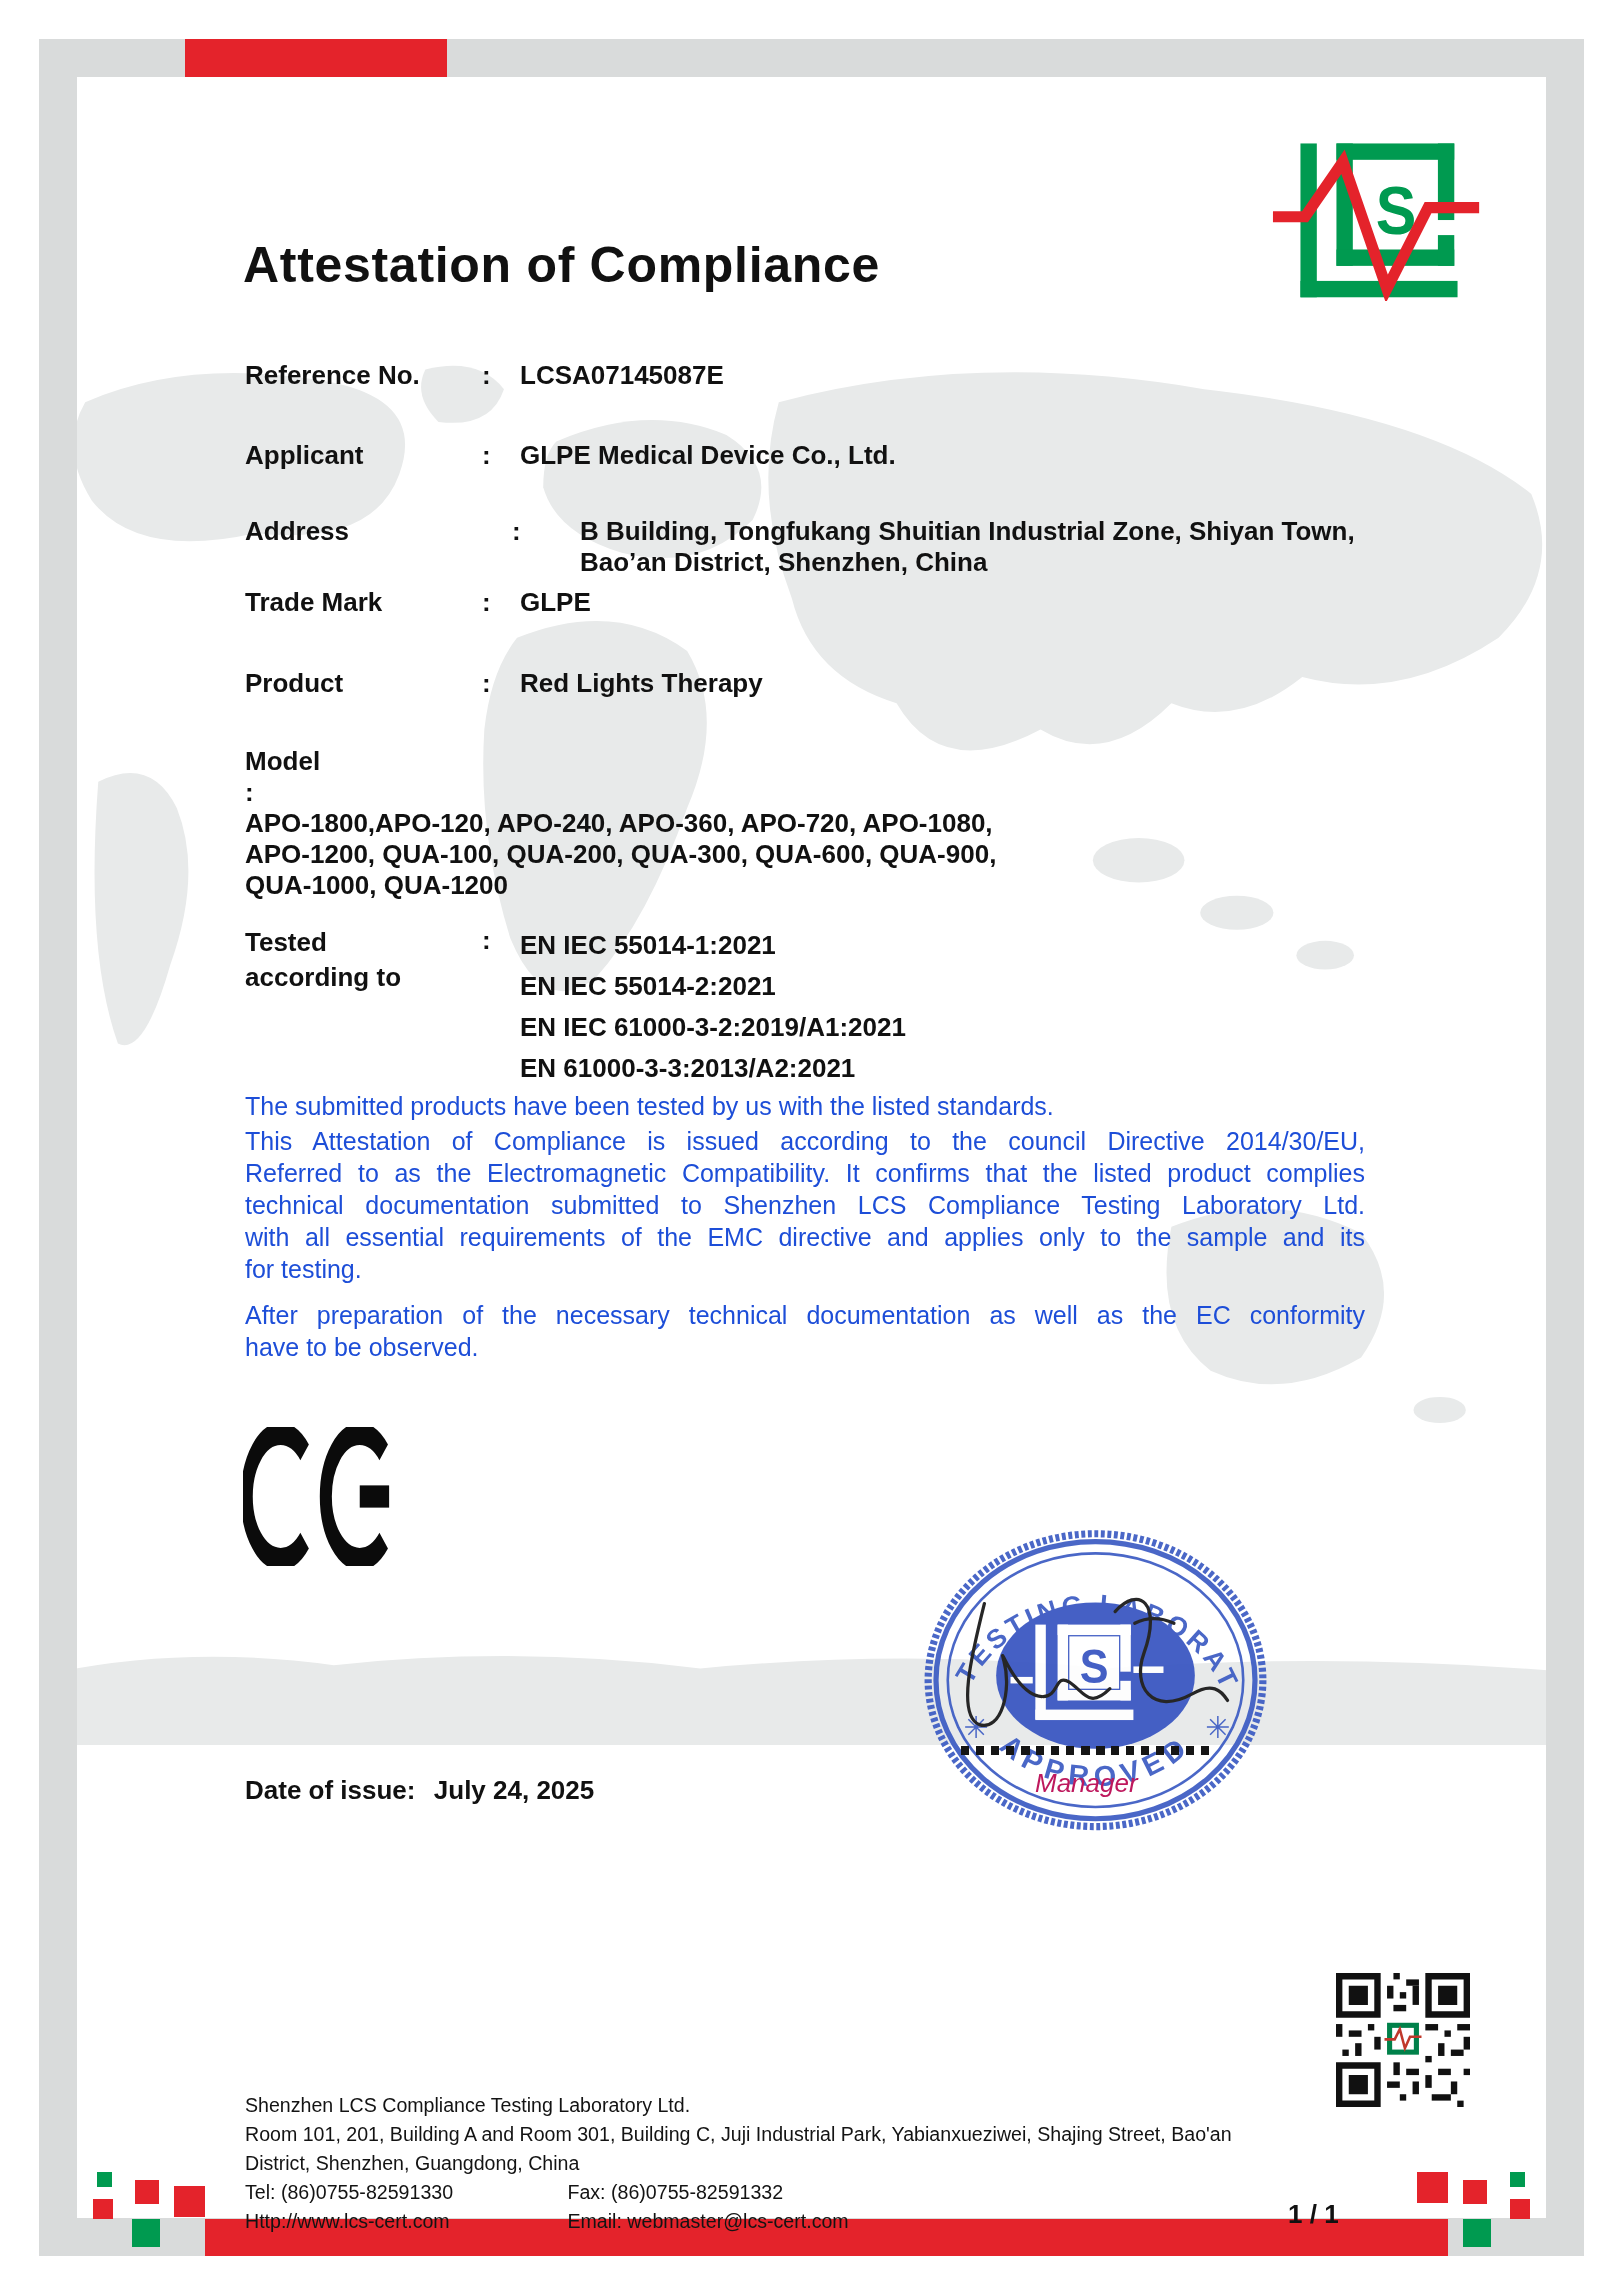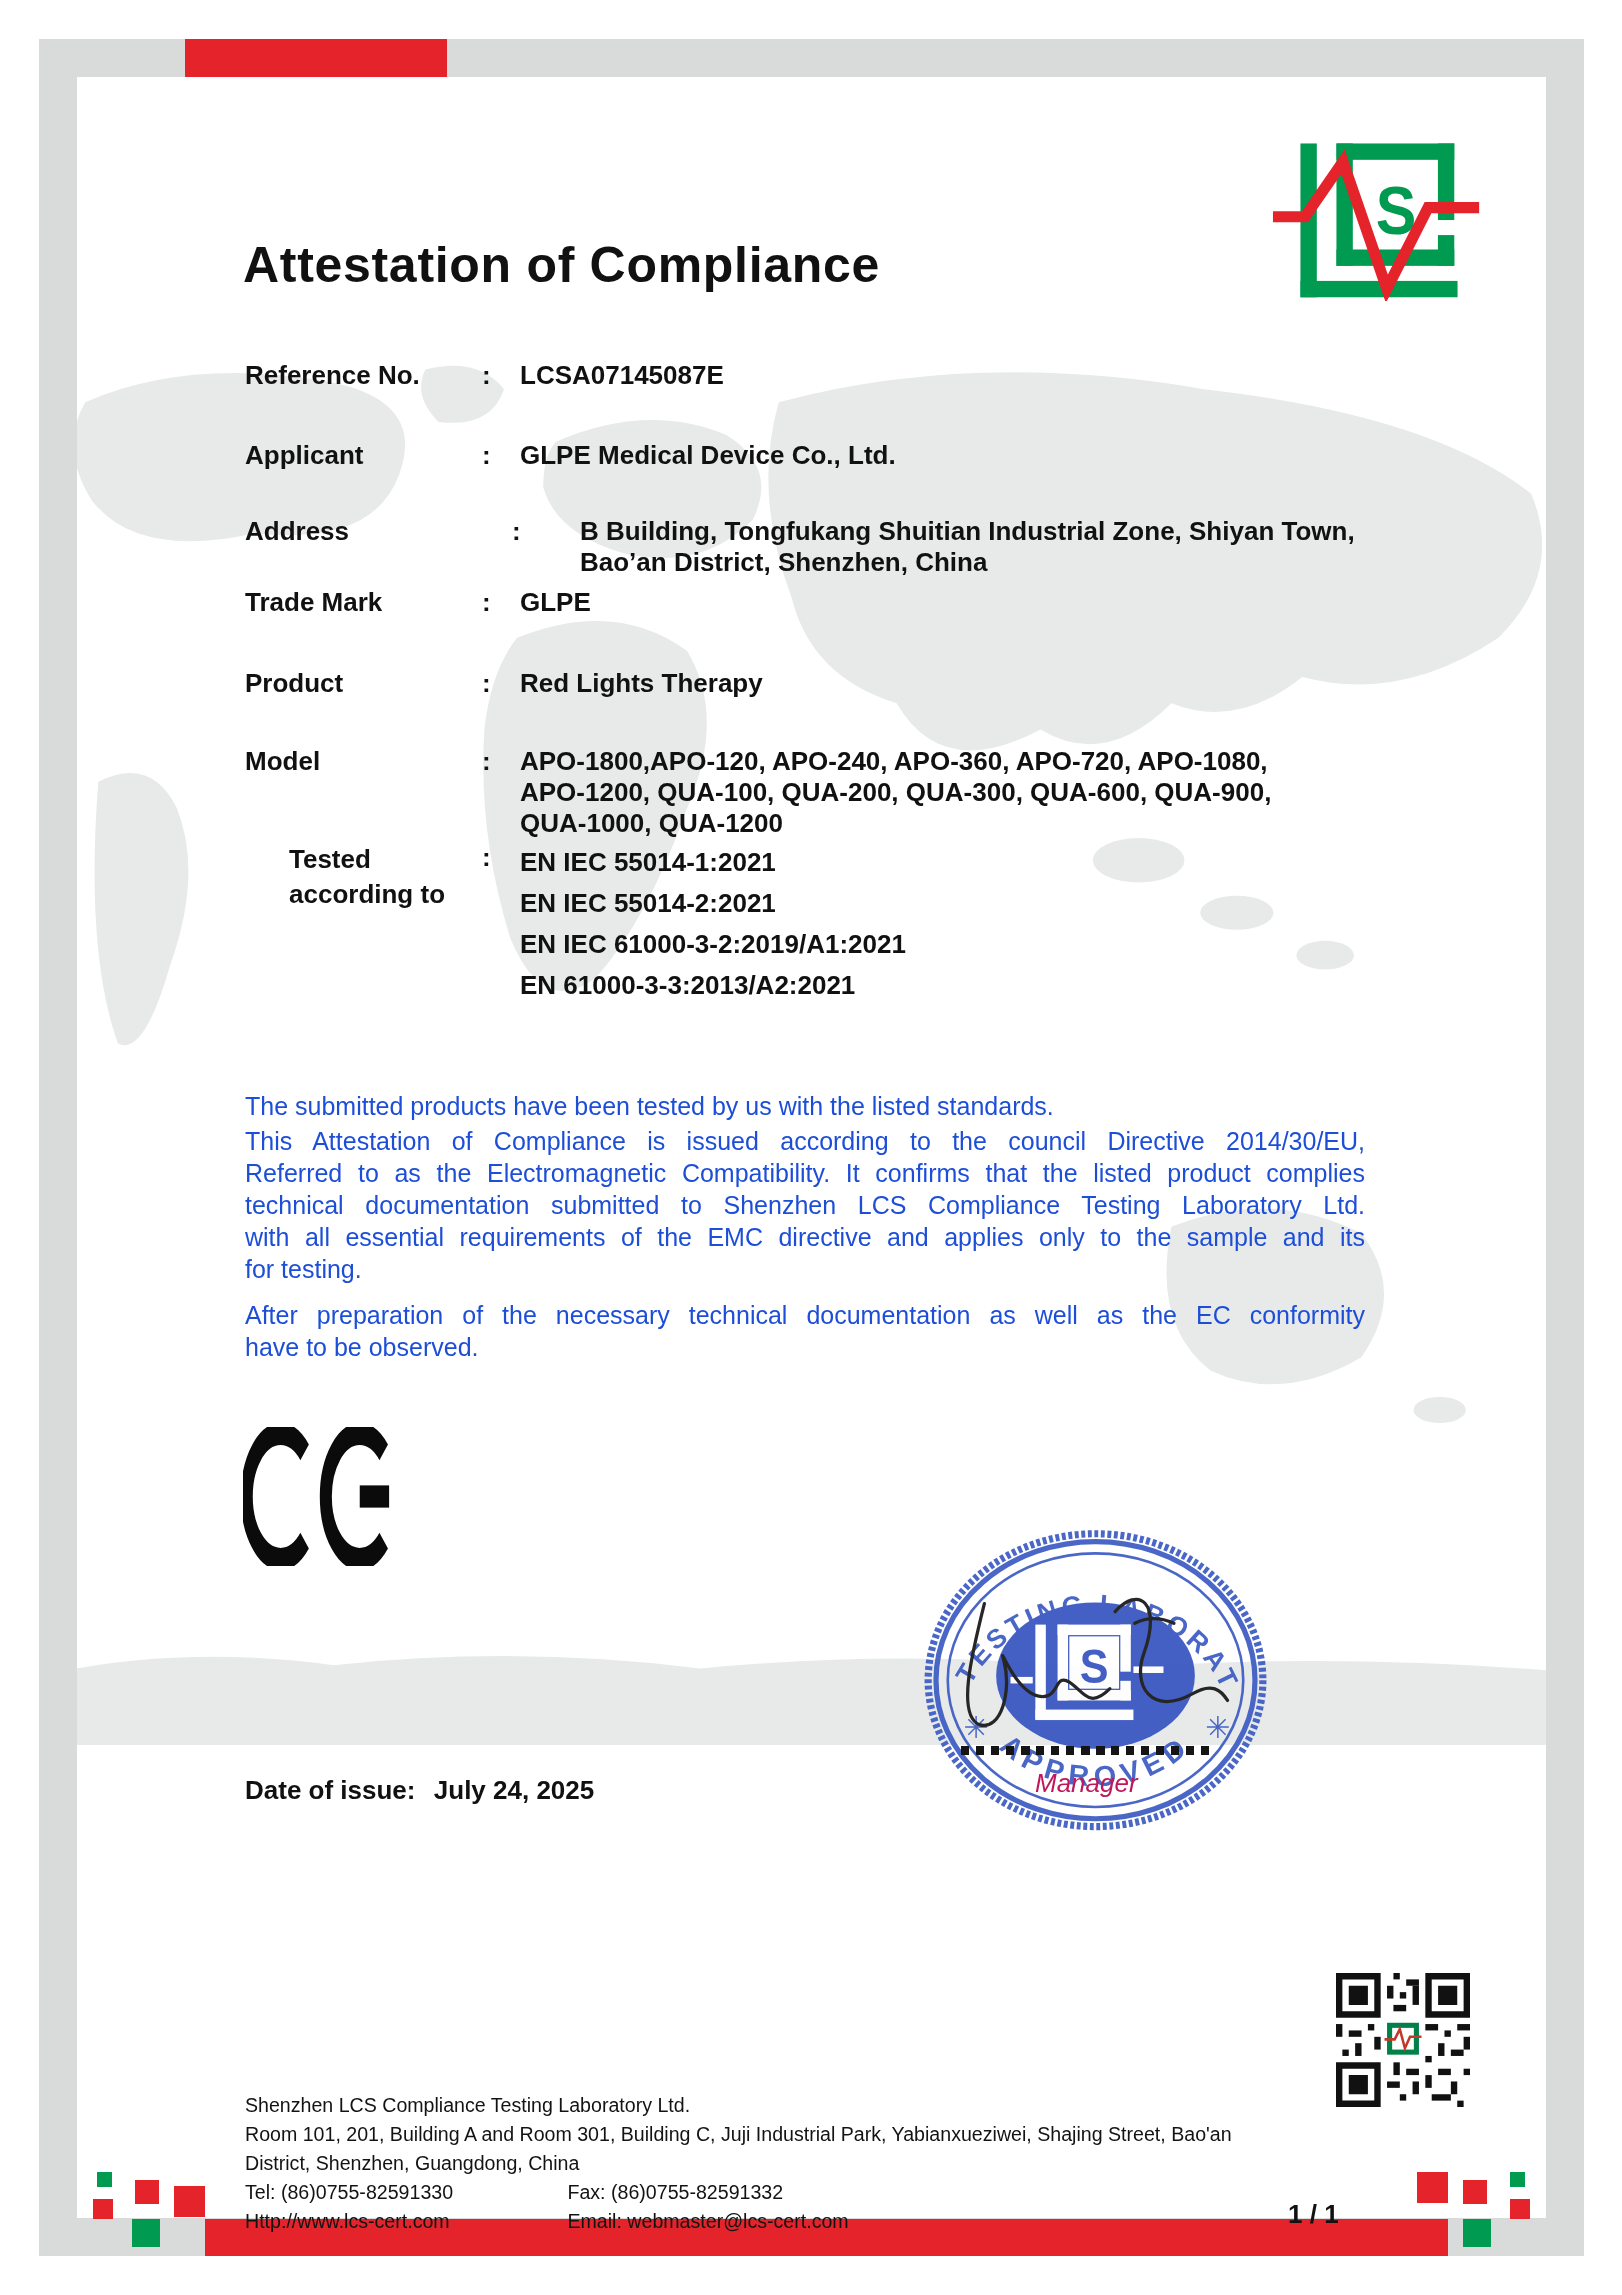--- a/index.html
+++ b/index.html
@@ -11,23 +11,23 @@
   .map-svg{position:absolute;left:59px;top:363px;z-index:0;}
   .logo-svg{position:absolute;left:1271px;top:143px;z-index:3;}
   .page-title{position:absolute;left:243px;top:236px;font-size:50px;font-weight:bold;
               letter-spacing:0.7px;z-index:4;white-space:nowrap;}
   .fields{position:absolute;left:245px;top:360px;width:1120px;z-index:4;}
   .frow{display:flex;align-items:flex-start;justify-content:center;}
   .flabel{width:237px;font-size:26px;font-weight:bold;line-height:31px;flex:none;}
   .fcolon{width:38px;font-size:26px;font-weight:bold;line-height:31px;flex:none;}
   .fvalue{flex:1;font-size:26px;font-weight:bold;line-height:31px;}
   .mb-ref{margin-bottom:49px;}.mb-app{margin-bottom:45px;}.mb-addr{margin-bottom:9.2px;gap:30px;}
-  .mb-tm{margin-bottom:50px;}.mb-prod{margin-bottom:47px;}.mb-model{margin-bottom:3px;}
+  .mb-tm{margin-bottom:50px;}.mb-prod{margin-bottom:47px;}.mb-model{margin-bottom:24px;flex-direction:column;}
   .standards .std-line{line-height:41px;}
-  .tlabel-line{line-height:35px;margin-left:44px;}
+  .tlabel-line{line-height:35px;}
   .body-text{position:absolute;left:245px;top:1090px;width:1120px;z-index:4;
              font-size:25px;line-height:32px;color:#1d4ed8;}
   .body-text .p1{margin-bottom:2.6px;}
   .body-text .p2{margin-bottom:14.4px;}
   .jline{text-align:justify;text-align-last:justify;}
   .ce-svg{position:absolute;left:243px;top:1427px;z-index:4;}
   .stamp-svg{position:absolute;left:919px;top:1525px;z-index:3;opacity:.94;}
   .dotted-line{position:absolute;left:961px;top:1746px;width:251px;height:8.5px;z-index:5;
                background:repeating-linear-gradient(90deg,#151515 0 8.5px,transparent 8.5px 15px);}
   .manager{position:absolute;left:1035px;top:1768px;font-size:26px;z-index:5;color:#be185d;font-style:italic;}

